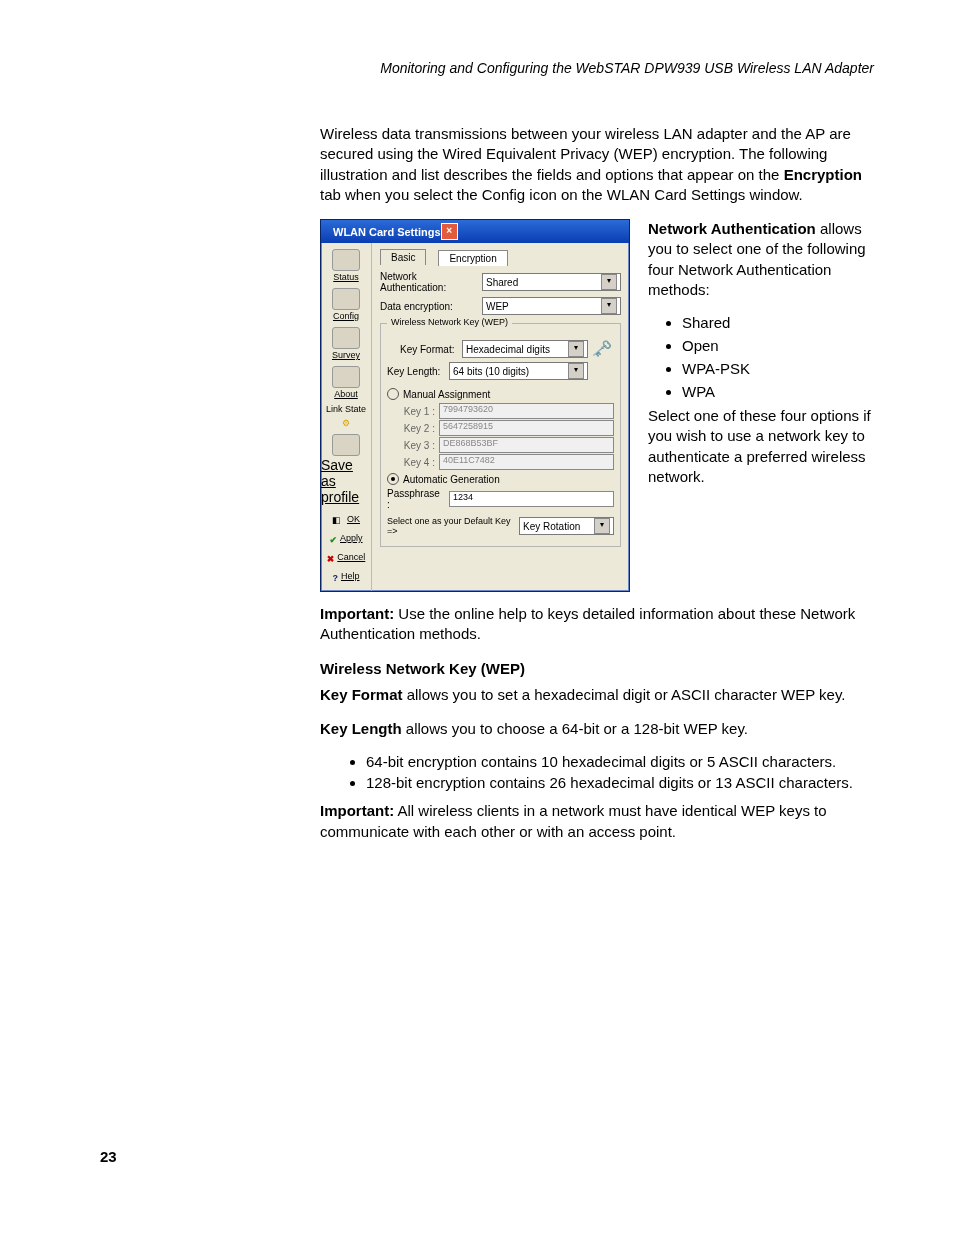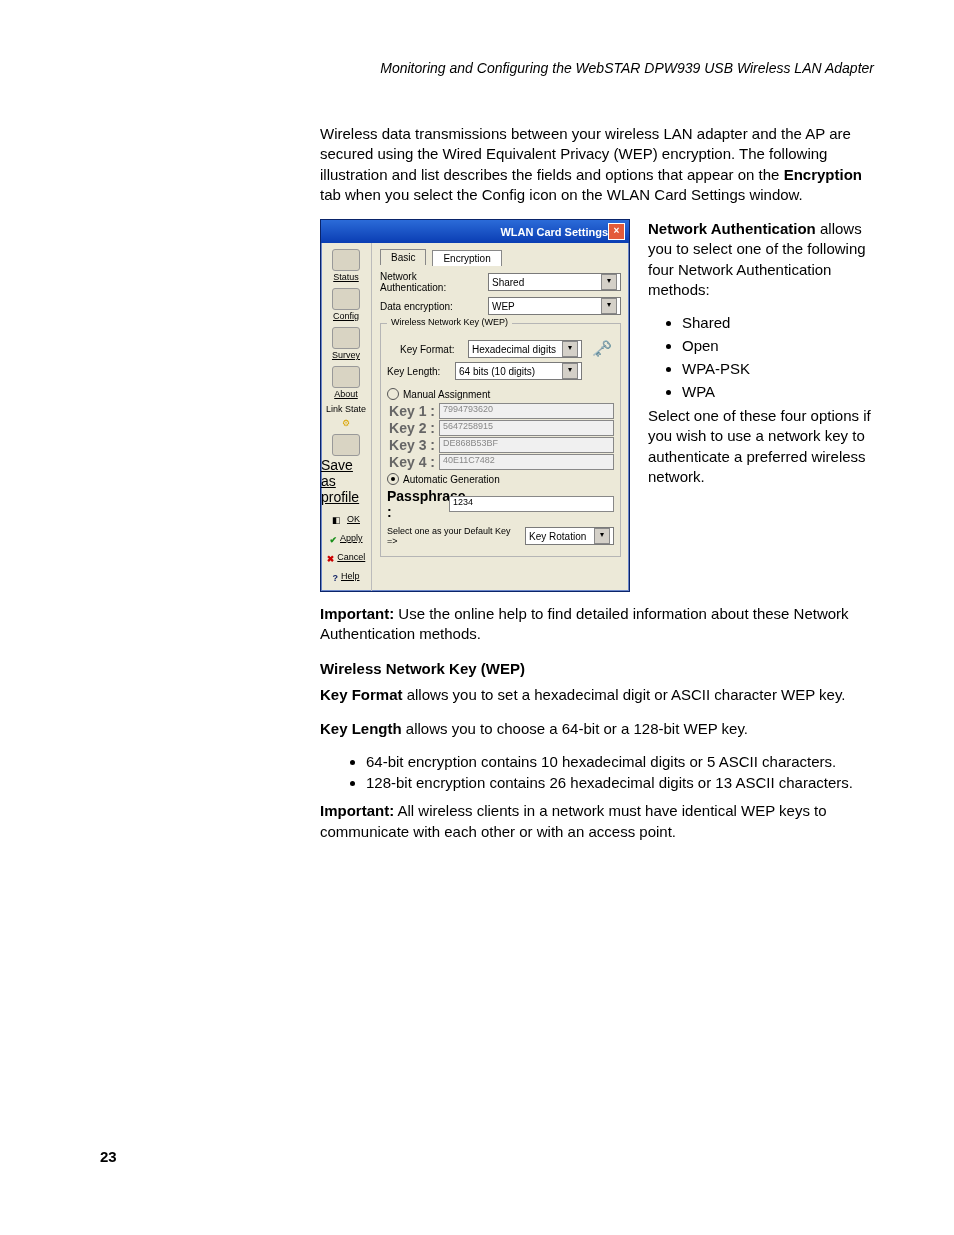--- a/index.html
+++ b/index.html
@@ -65,23 +65,23 @@
     font-family:Tahoma,Arial,sans-serif;
     font-size:10px;
     background:#ece9d8;
     box-shadow:0 0 0 1px #6b86c9 inset;
   }
   .titlebar{
     background:linear-gradient(#2b6bd8,#0a3db3);
     color:#fff;
     font-weight:bold;
     font-size:11px;
-    padding:3px 4px;
-    display:flex;
-    justify-content:flex-end;
+    padding:3px 12px;
+    display:flex;
+    justify-content:flex-start;
     align-items:center;
   }
   .closebox{
     width:15px;height:15px;
     background:#e35b3a;
     border:1px solid #fff;
     color:#fff;
     font-size:10px;
     line-height:13px;
     text-align:center;
@@ -115,39 +115,39 @@
   .sb-ok-row .glyph{width:12px;height:12px;}
   .check{color:#1a8f1a;font-weight:bold;}
   .xred{color:#c00;font-weight:bold;}
   .qblue{color:#126;font-weight:bold;}
   .main{
     flex:1;
     padding:6px 8px 8px 8px;
   }
   .tabs{
     display:flex;
-    gap:6px;
+    gap:12px;
     margin-bottom:6px;
   }
   .tab{
     border:1px solid #888;
     border-bottom:none;
     background:#ece9d8;
     font-size:10px;
     padding:2px 10px;
   }
   .tab.active{
     background:#fff;
     position:relative;
     top:1px;
   }
   .form-row{
     display:flex;
     align-items:center;
-    gap:8px;
+    gap:2px;
     margin:4px 0;
   }
   .form-row label{
     width:100px;
     font-size:10px;
   }
   .dd{
     flex:1;
     height:16px;
     border:1px solid #7a7a7a;
@@ -189,21 +189,21 @@
     flex:1;
   }
   .tiny-in.active{background:#fff;color:#000;}
   .radio-row{display:flex;align-items:center;gap:4px;margin:3px 0;font-size:10px;}
   .radio-dot{
     width:10px;height:10px;border:1px solid #555;border-radius:50%;
     display:inline-flex;align-items:center;justify-content:center;
   }
   .radio-dot.sel::after{content:"";width:4px;height:4px;background:#000;border-radius:50%;}
   .key-row{display:flex;align-items:center;gap:4px;margin:1px 0;}
-  .key-row label{width:48px;text-align:right;font-size:14px;color:#666;font-weight:bold;}
+  .key-row label{width:48px;text-align:right;font-size:10px;color:#666;}
   .hand-icon{
     width:24px;height:24px;
     display:flex;align-items:center;justify-content:center;
     font-size:16px;
   }
   .ls-icon{color:#d9a400;}
 </style>
 </head>
 <body>
 
@@ -349,21 +349,21 @@
           <li>Shared</li>
           <li>Open</li>
           <li>WPA-PSK</li>
           <li>WPA</li>
         </ul>
         <p>Select one of these four options if you wish to use a network key to authenticate a preferred wireless network.</p>
       </div>
     </div>
 
     <p>
-      <b>Important:</b><span> Use the online help to find detailed information about these Network Authentication methods.</span>
+      <b>Important:</b><span> Use the online help to keys detailed information about these Network Authentication methods.</span>
     </p>
     <p class="h-sub" style="margin-bottom:6px;">Wireless Network Key (WEP)</p>
     <p>
       <b>Key Format</b><span> allows you to set a hexadecimal digit or ASCII character WEP key.</span>
     </p>
     <p>
       <b>Key Length</b><span> allows you to choose a 64-bit or a 128-bit WEP key.</span>
     </p>
     <ul class="bullets">
       <li>64-bit encryption contains 10 hexadecimal digits or 5 ASCII characters.</li>

